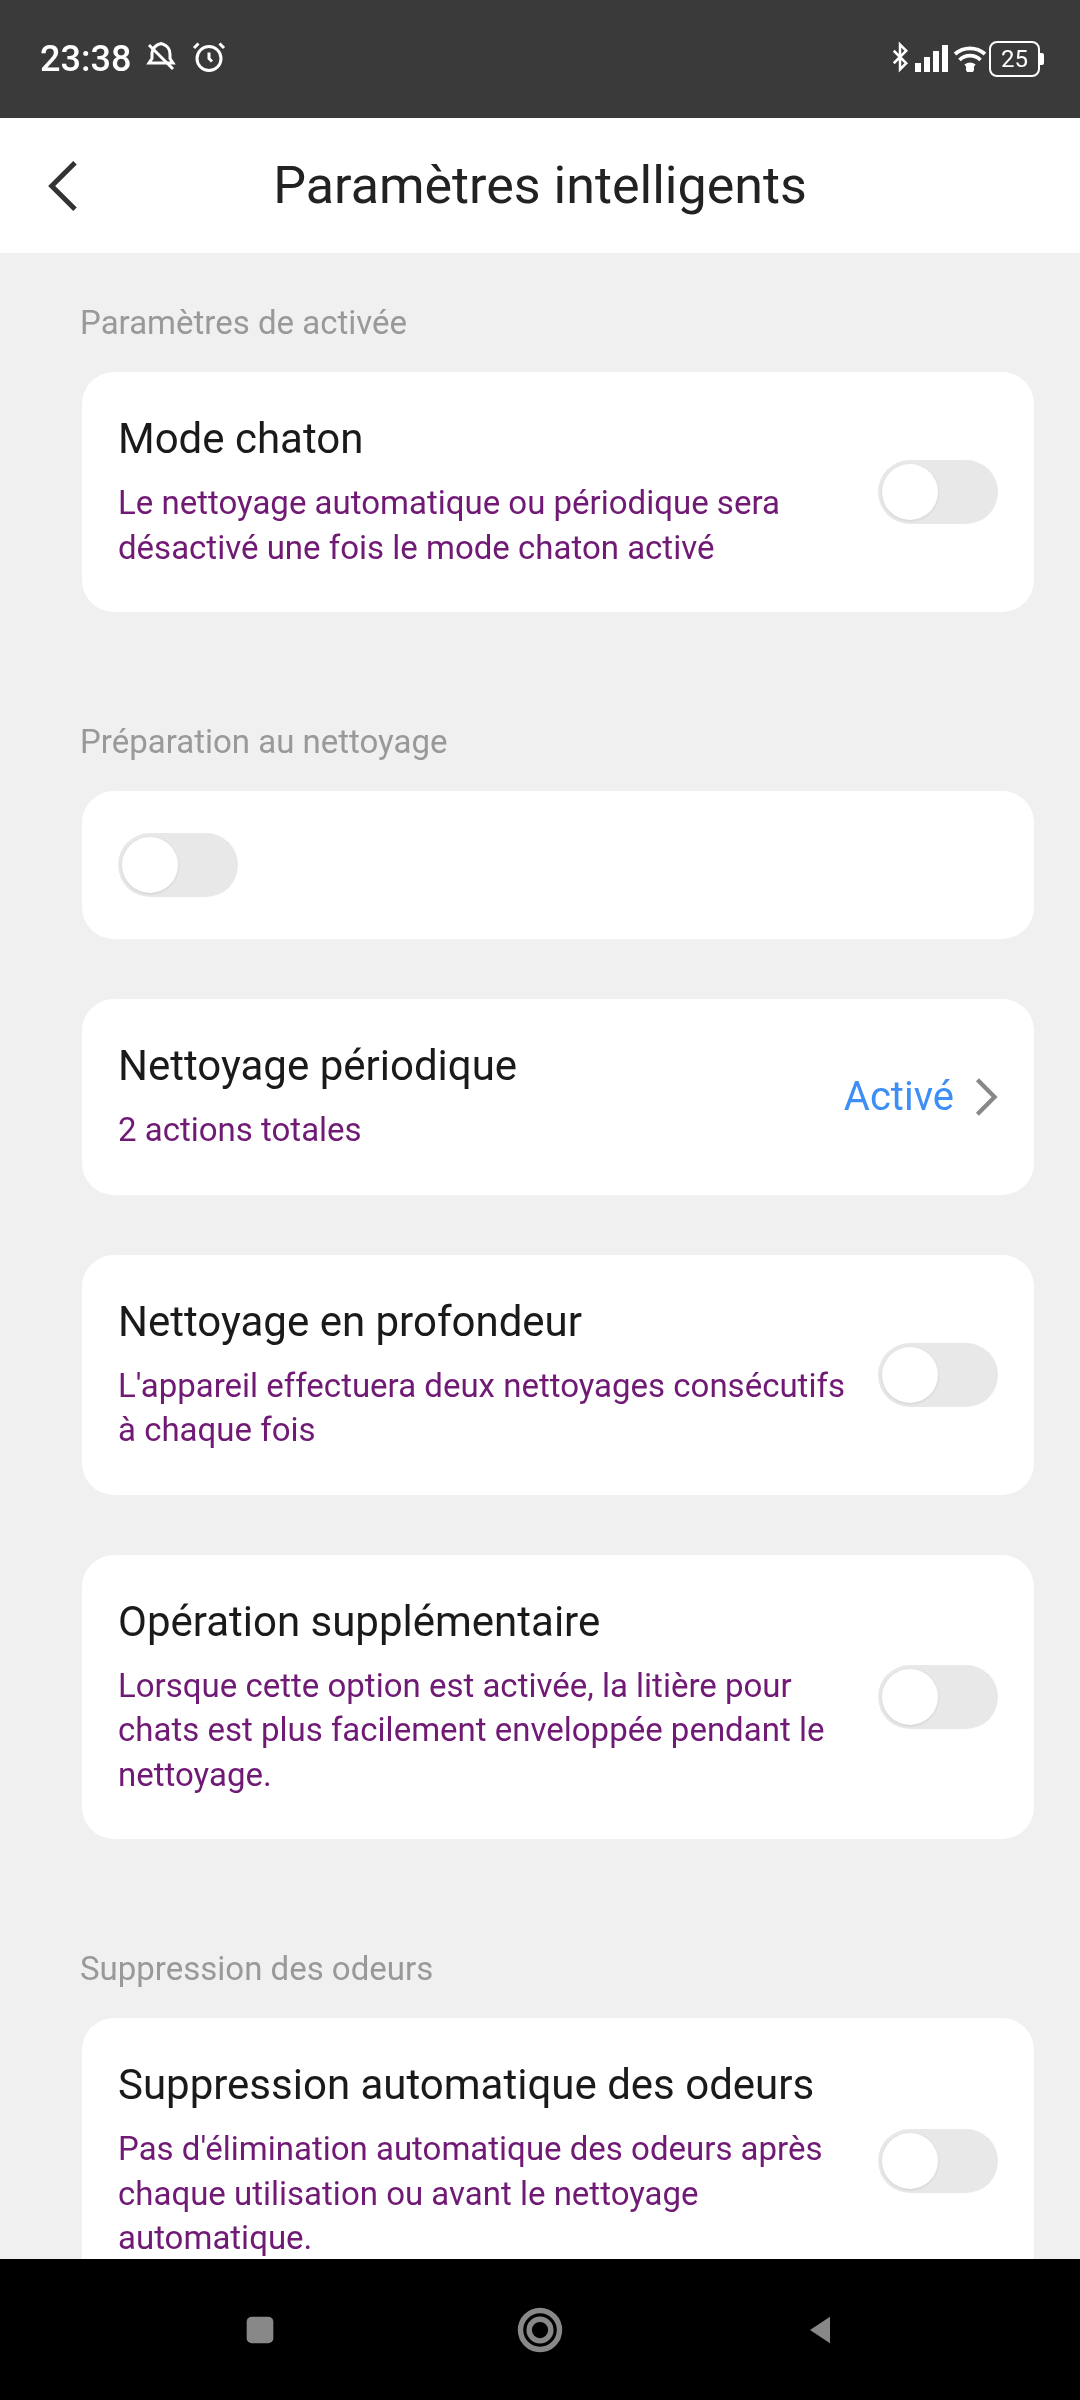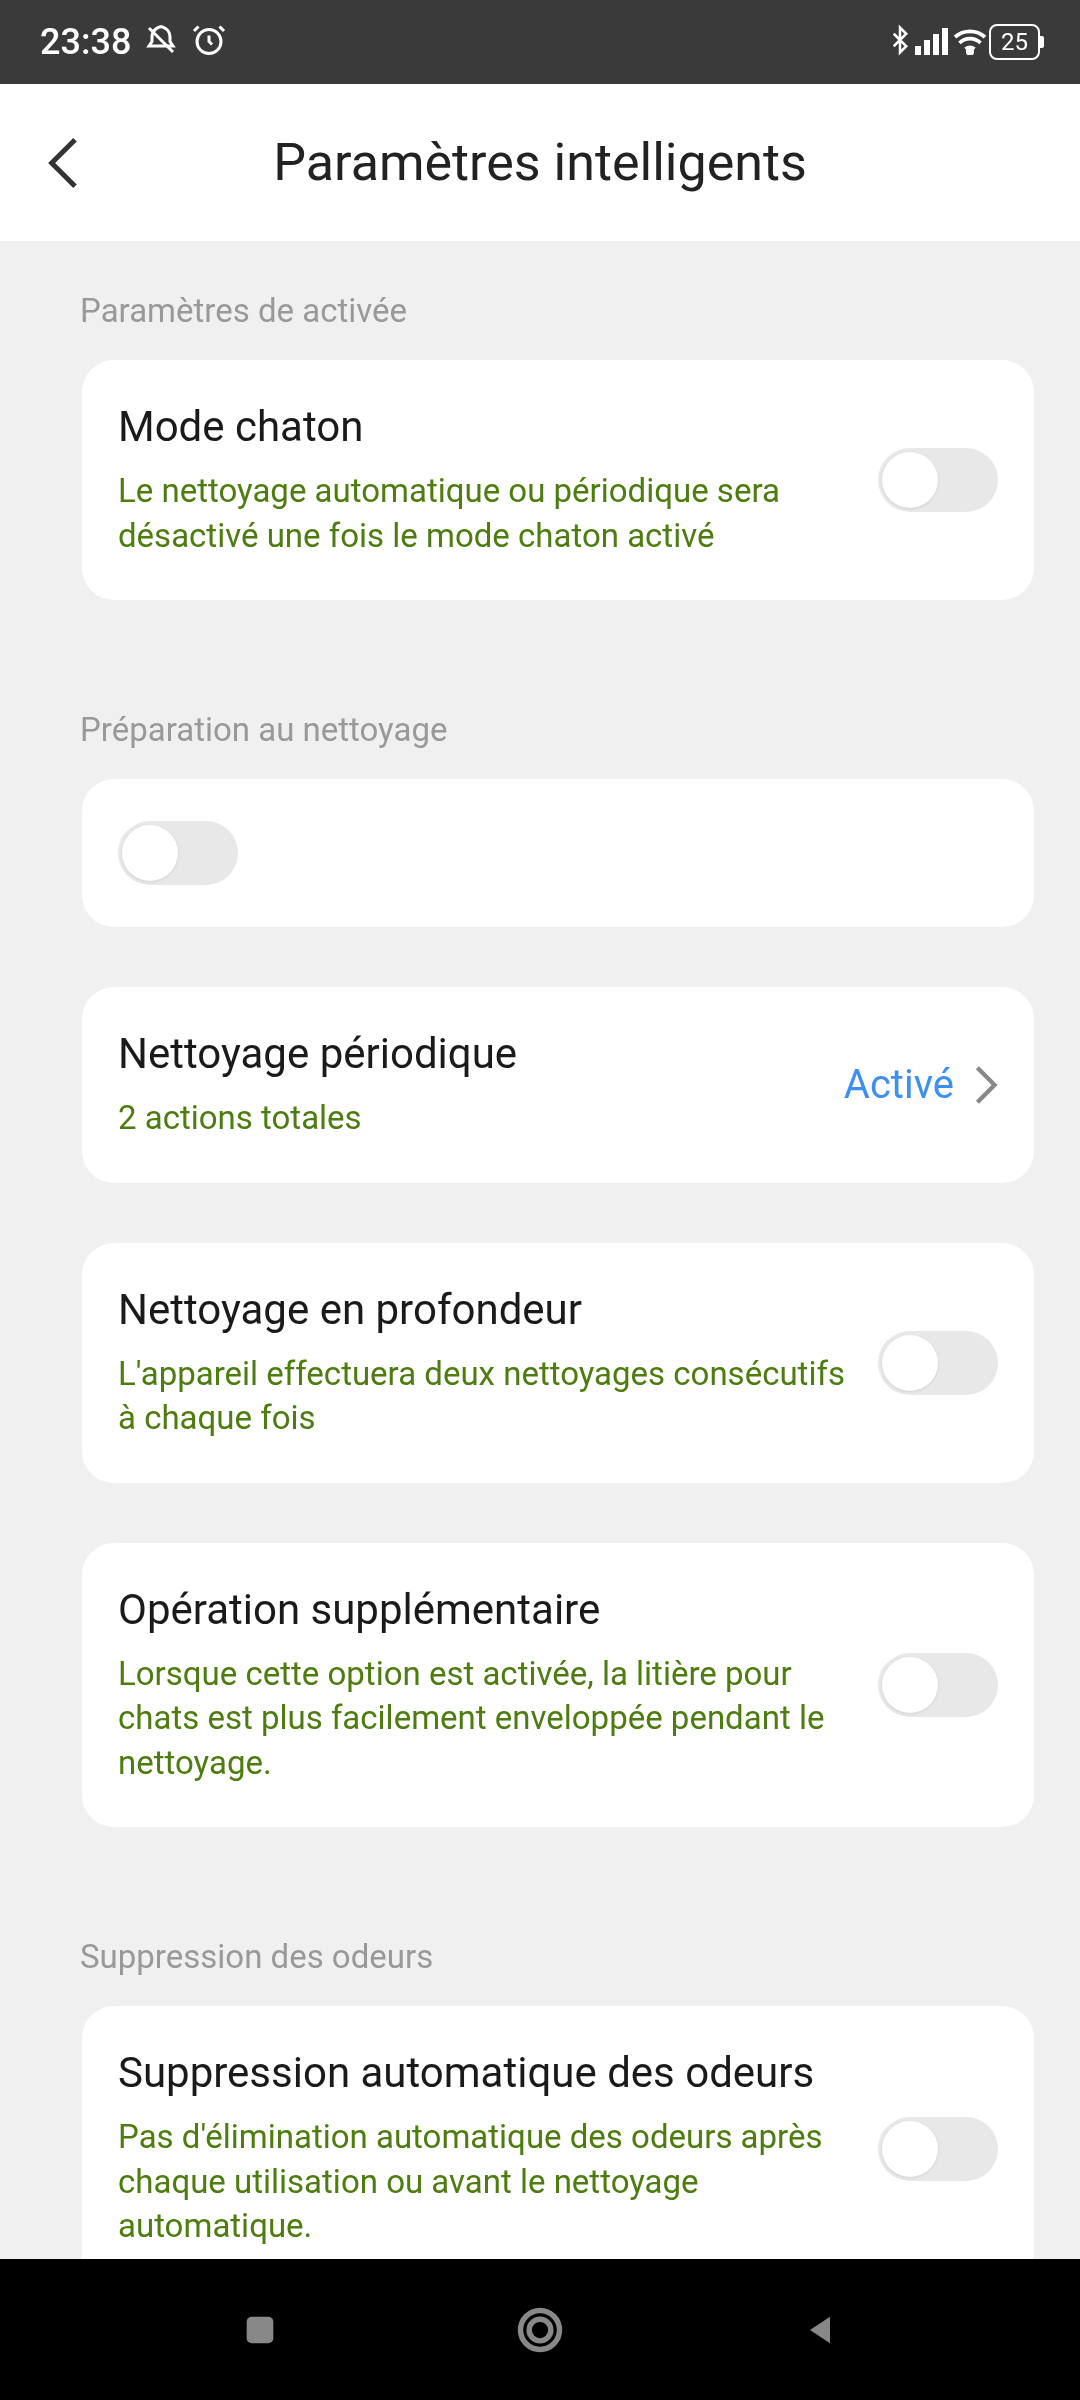--- a/index.html
+++ b/index.html
@@ -4,21 +4,21 @@
   <style>
     * { margin: 0; padding: 0; box-sizing: border-box; }
     body {
       width: 1080px;
       height: 2400px;
       background: #f0f0f0;
       font-family: -apple-system, BlinkMacSystemFont, "Segoe UI", Roboto, sans-serif;
       overflow: hidden;
     }
     .status-bar {
-      height: 84px;
+      height: 118px;
       background: #3a3a3a;
       display: flex;
       align-items: center;
       justify-content: space-between;
       padding: 0 40px;
       color: #fff;
     }
     .status-left {
       display: flex;
       align-items: center;
@@ -43,21 +43,21 @@
       content: '';
       position: absolute;
       right: -6px;
       top: 30%;
       width: 4px;
       height: 40%;
       background: #fff;
       border-radius: 0 2px 2px 0;
     }
     .app-header {
-      height: 157px;
+      height: 135px;
       background: #fff;
       display: flex;
       align-items: center;
       padding: 8px 30px;
       position: relative;
     }
     .back-btn {
       width: 70px;
       height: 70px;
       display: flex;
@@ -95,21 +95,21 @@
       padding-right: 30px;
     }
     .card-title {
       font-size: 42px;
       font-weight: 400;
       color: #1a1a1a;
       margin-bottom: 18px;
     }
     .card-subtitle {
       font-size: 33px;
-      color: #4d7c0f;
+      color: #701a75;
       line-height: 1.35;
     }
     .toggle {
       width: 120px;
       height: 64px;
       background: #e8e8e8;
       border-radius: 32px;
       position: relative;
       flex-shrink: 0;
     }

